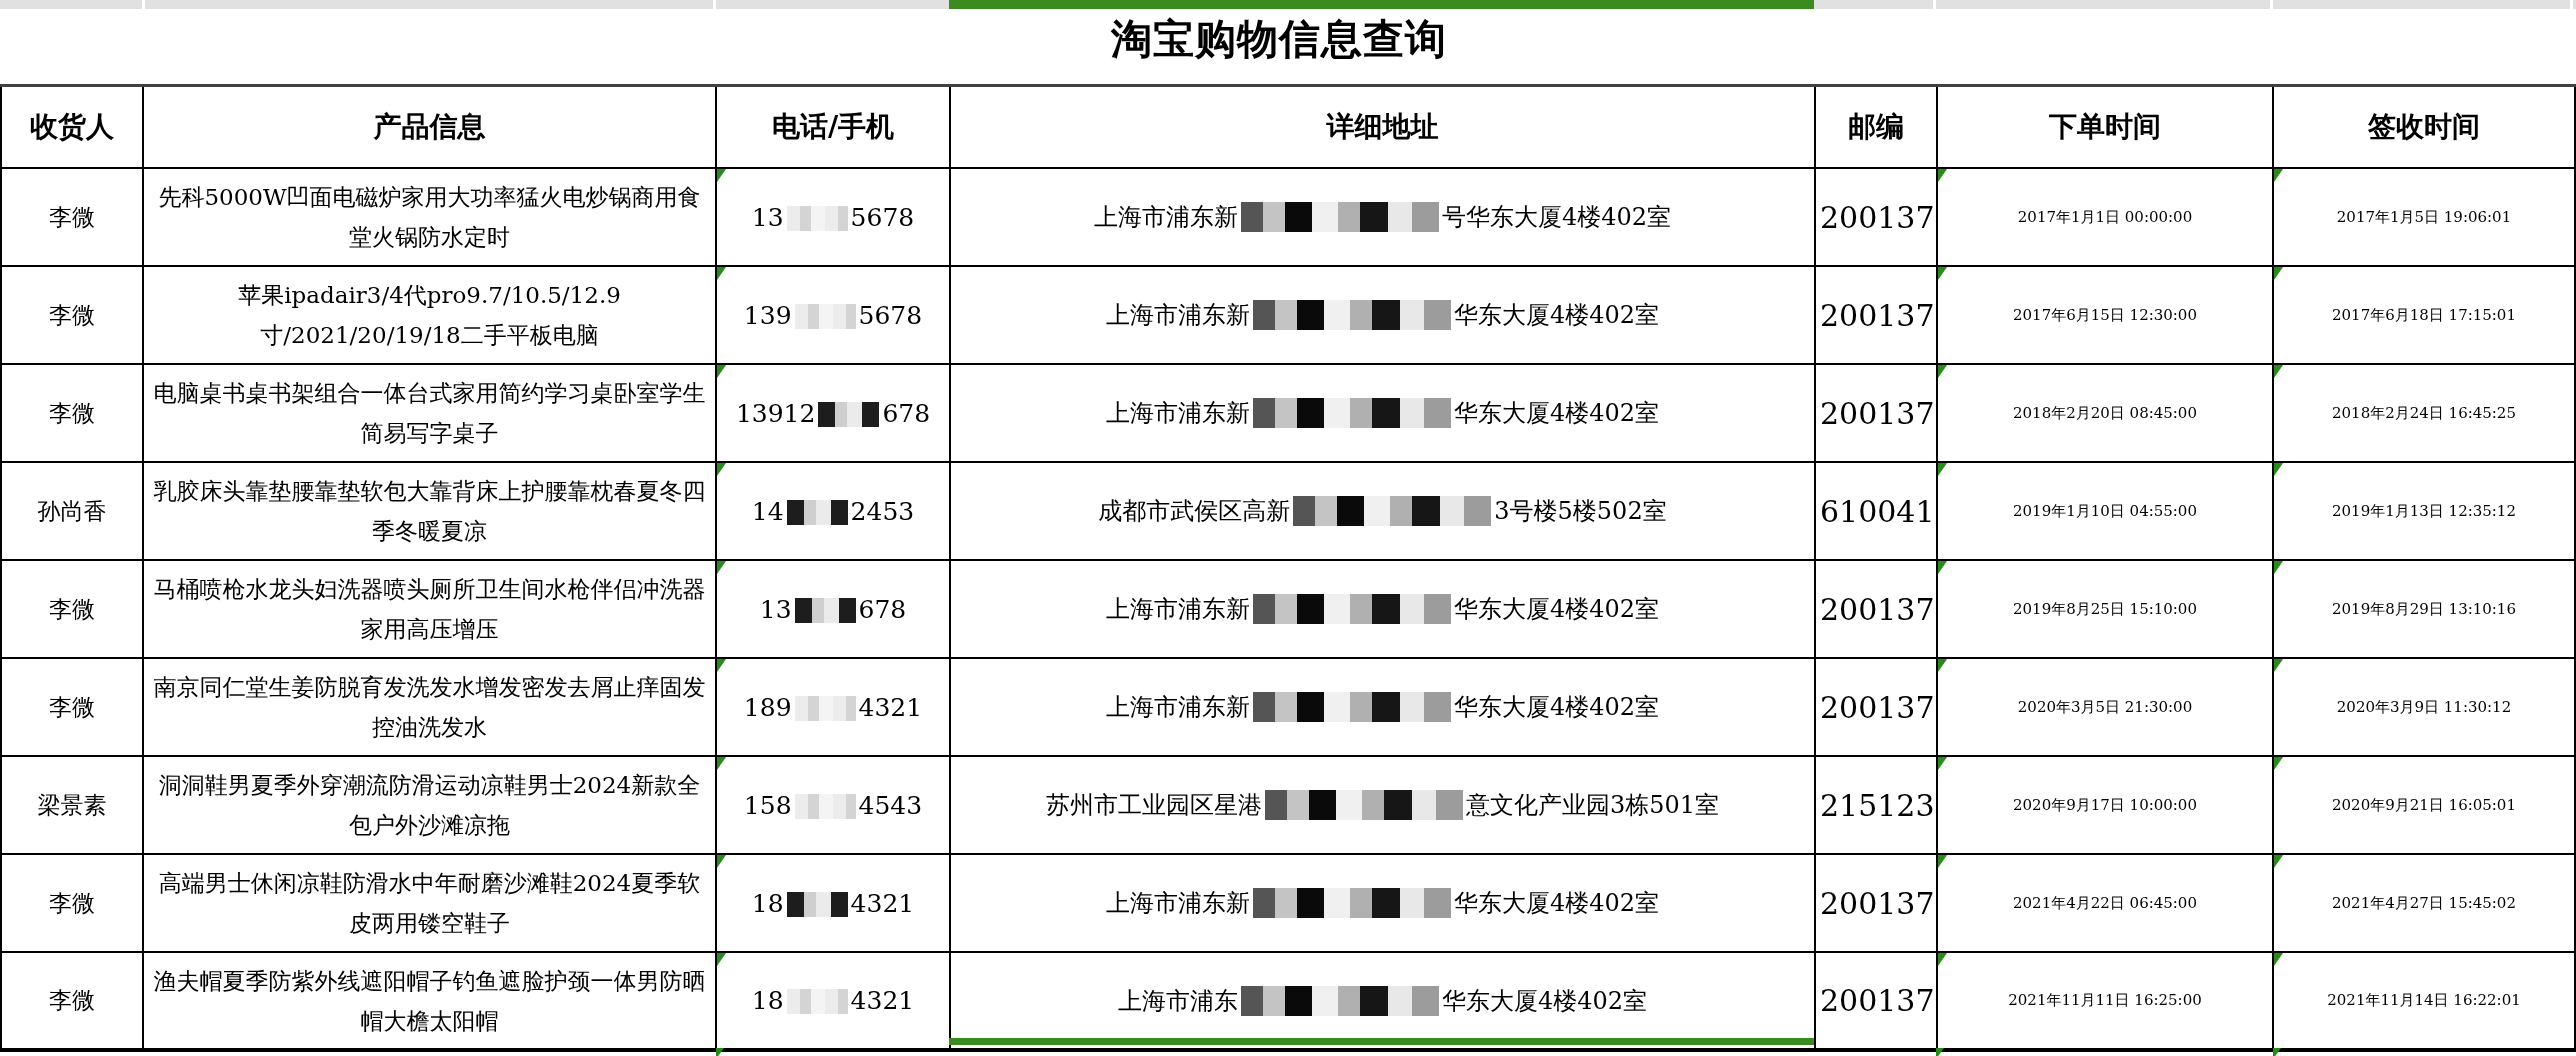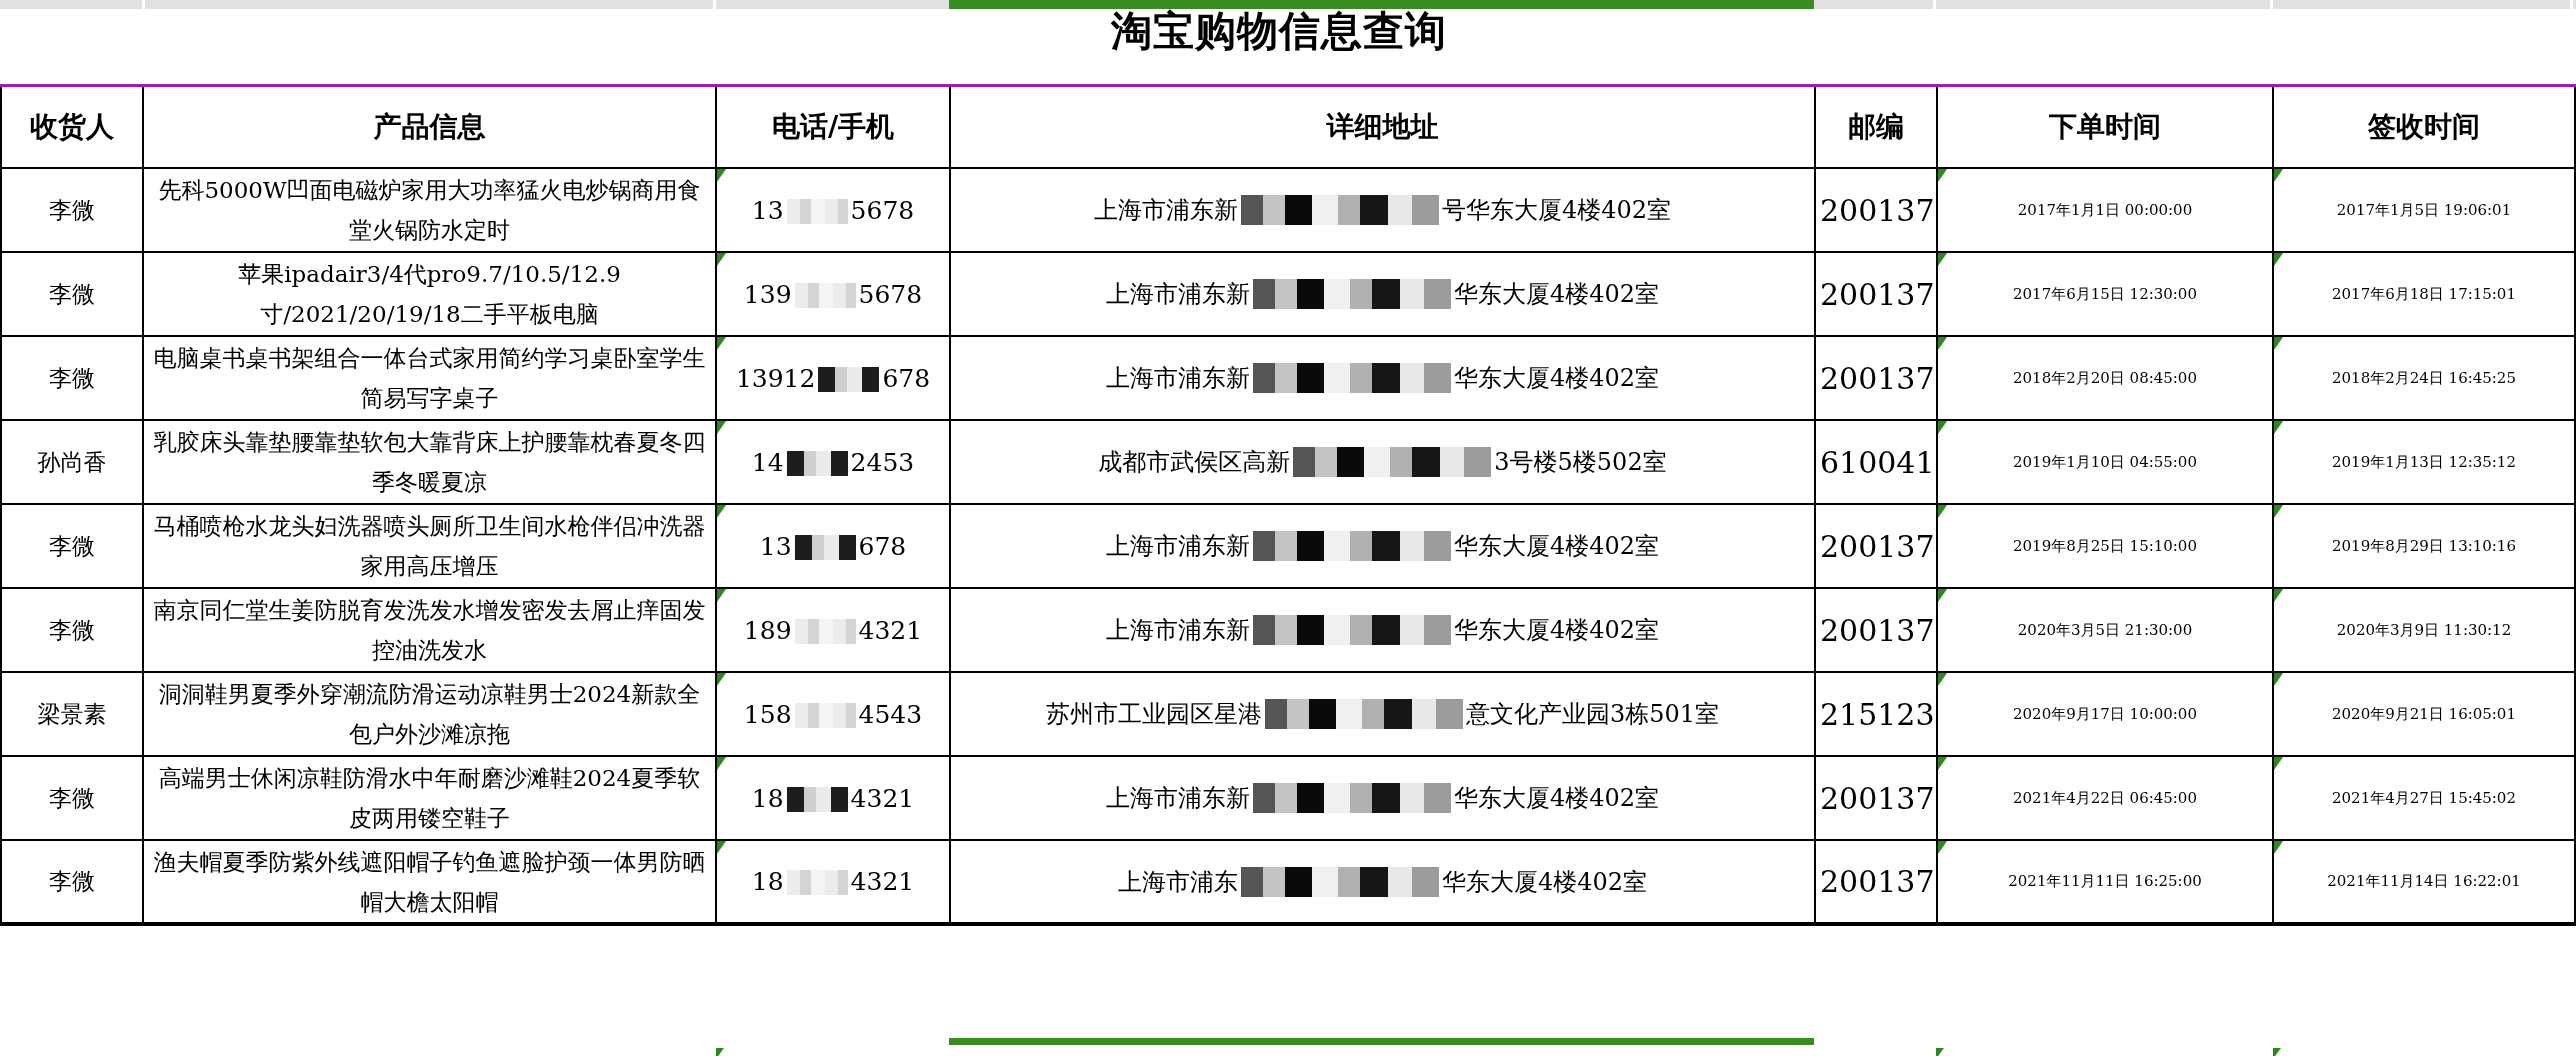--- a/index.html
+++ b/index.html
@@ -6,34 +6,34 @@
   .screen{
     position:relative;width:2576px;height:1057px;background:#ffffff;overflow:hidden;
     font-family:"DejaVu Serif","Liberation Serif",serif;color:#000;
   }
   
   .topstrip{position:absolute;top:0;left:0;width:2576px;height:9px;background:#e1e1e1;}
   .topstrip .sep{position:absolute;top:0;width:3px;height:9px;background:#ffffff;}
   .topstrip .green-seg{position:absolute;top:0;height:9px;}
   
   .title{
-    position:absolute;top:4px;left:0;width:2558px;text-align:center;
+    position:absolute;top:12px;left:0;width:2558px;text-align:center;
     font-size:41px;font-weight:bold;letter-spacing:1px;
   }
   
   table.grid{
     position:absolute;top:84px;left:0;width:2574px;
     border-collapse:collapse;table-layout:fixed;background:#fff;
   }
   table.grid th,table.grid td{
     border:2px solid #000;text-align:center;vertical-align:middle;
     padding:0 4px;overflow:hidden;position:relative;
   }
-  table.grid thead th{height:80px;font-size:28px;font-weight:bold;border-top:3px solid #a21caf;}
-  table.grid tbody tr{height:84px;}
+  table.grid thead th{height:80px;font-size:28px;font-weight:bold;border-top:3px solid #404040;}
+  table.grid tbody tr{height:98px;}
   table.grid tbody tr:last-child td{border-bottom:4px solid #000;}
   td.c-recipient{font-size:23px;}
   td.c-product{font-size:23px;line-height:40px;padding:0 10px;}
   td.c-phone{font-size:25px;}
   td.c-address{font-size:24px;}
   td.c-zip{font-size:30px;}
   td.c-order,td.c-sign{font-size:15px;}
   
   td.tri::before{
     content:"";position:absolute;top:0;left:0;width:0;height:0;

